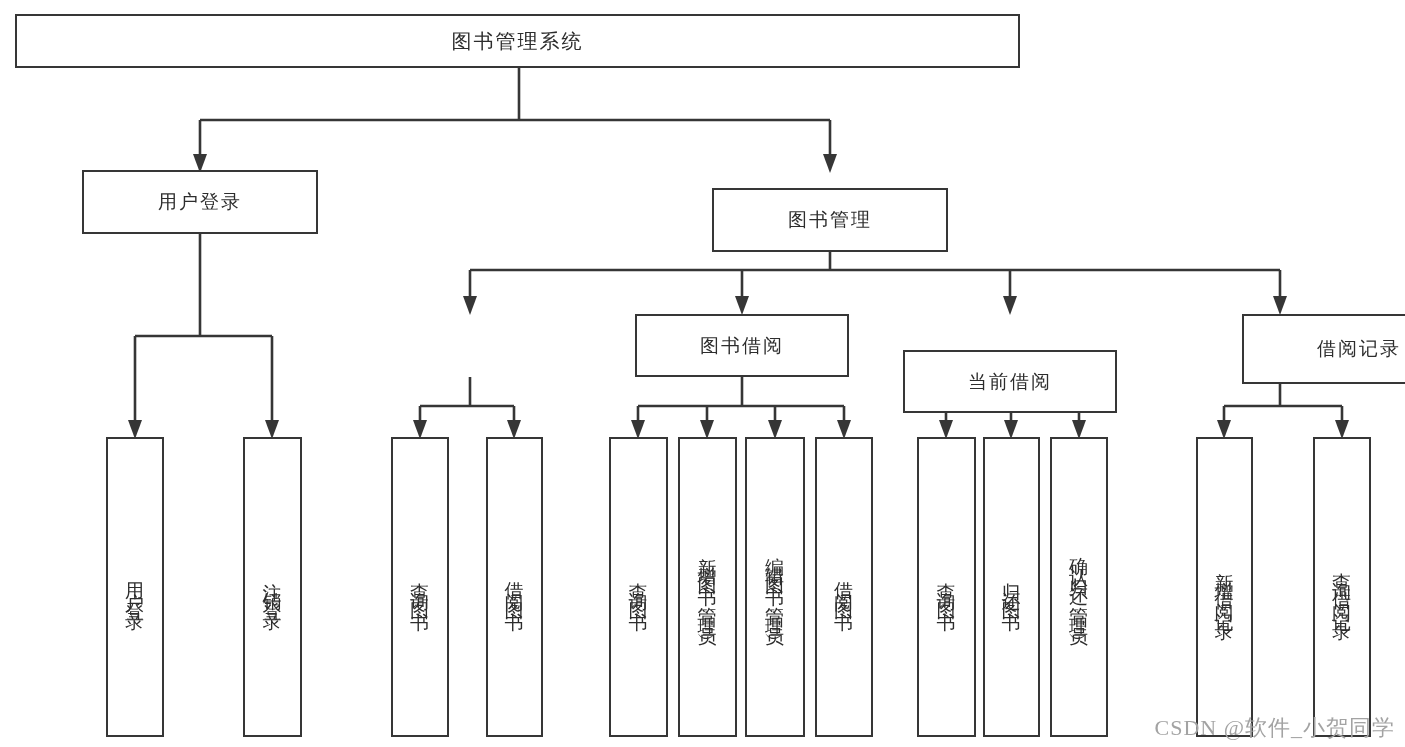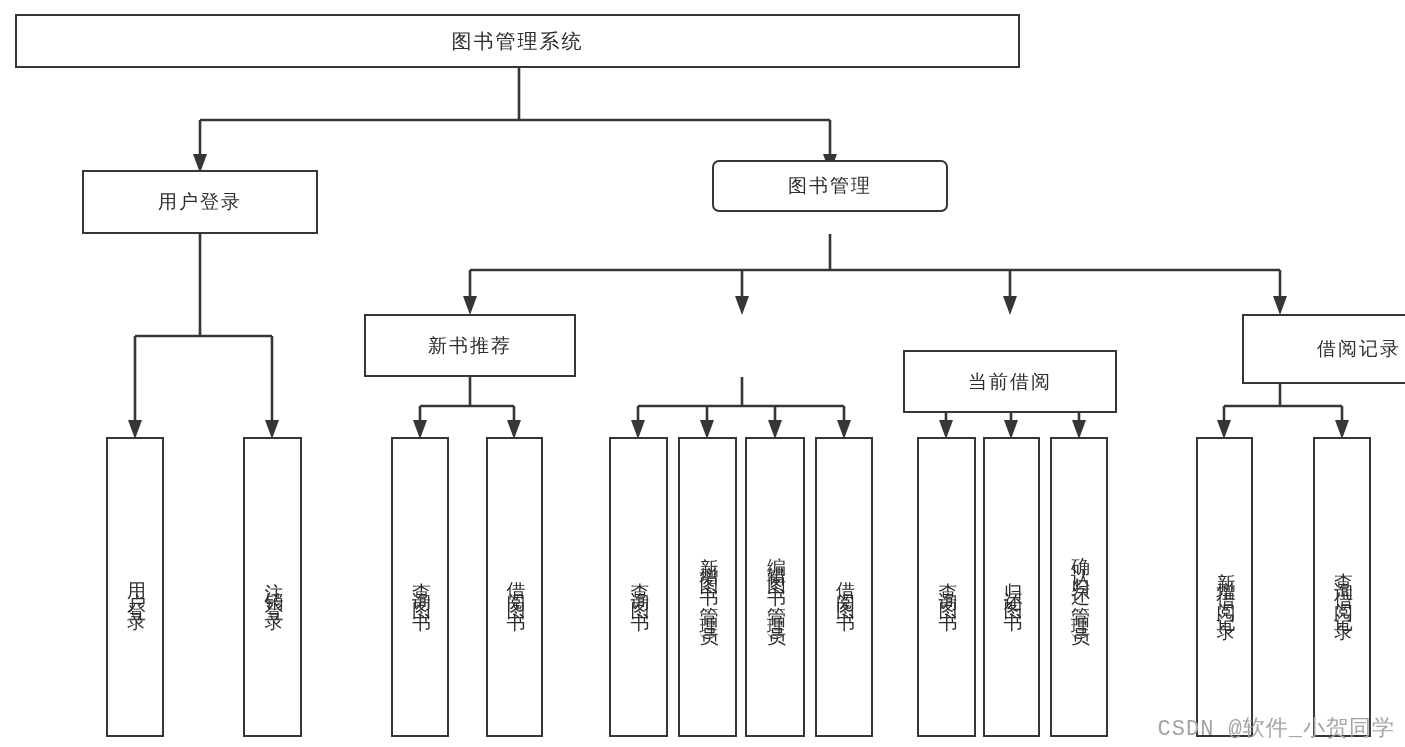--- a/index.html
+++ b/index.html
@@ -1,19 +1,19 @@
 <!DOCTYPE html>
 <html style="--line: #363636; --border: #363636; --text: #2d2d2d; --watermark: #a3a3a3; --background: #ffffff;"><head>
 <meta charset="utf-8">
 <style>
   html,body{margin:0;padding:0;background:#ffffff;}
   .stage{
     position:relative;width:1405px;height:747px;overflow:hidden;
     background:var(--background,#ffffff);
-    font-family:Liberation Mono, monospace;
+    font-family:Liberation Serif, serif;
   }
   .wires{position:absolute;left:0;top:0;z-index:1;}
   .wires path{fill:none;stroke:var(--line,#363636);stroke-width:2.6px;}
   .wires polygon{fill:var(--line,#363636);stroke:none;}
   .box{
     position:absolute;box-sizing:border-box;z-index:2;
     border:2.5px solid var(--border,#363636);
     background:#ffffff;color:var(--text,#2d2d2d);
     display:flex;align-items:center;justify-content:center;
     white-space:nowrap;
@@ -65,23 +65,23 @@
     <polygon points="939,420 953,420 946,439"></polygon>
     <polygon points="1004,420 1018,420 1011,439"></polygon>
     <polygon points="1072,420 1086,420 1079,439"></polygon>
     <polygon points="1217,420 1231,420 1224,439"></polygon>
     <polygon points="1335,420 1349,420 1342,439"></polygon>
   </svg>
 
   <div class="box h root" style="left:15px;top:14px;width:1005px;height:54px;">图书管理系统</div>
 
   <div class="box h" style="left:82px;top:170px;width:236px;height:64px;">用户登录</div>
-  <div class="box h" style="left:712px;top:160px;width:236px;height:52px;border-radius:7px;">图书管理</div>
+  <div class="box h" style="left:712px;top:188px;width:236px;height:64px;">图书管理</div>
 
-  <div class="box h" style="left:364px;top:314px;width:212px;height:63px;">新书推荐</div>
+  <div class="box h" style="left:635px;top:314px;width:214px;height:63px;">图书借阅</div>
   <div class="box h" style="left:903px;top:314px;width:214px;height:63px;margin-top:36px;">当前借阅</div>
   <div class="box h" style="left:1242px;top:314px;width:214px;height:70px;padding-left:20px;">借阅记录</div>
 
   <div class="box v" style="left:106px;top:437px;width:58px;height:300px;">用户登录</div>
   <div class="box v" style="left:243px;top:437px;width:59px;height:300px;">注销登录</div>
   <div class="box v" style="left:391px;top:437px;width:58px;height:300px;">查询图书</div>
   <div class="box v" style="left:486px;top:437px;width:57px;height:300px;">借阅图书</div>
   <div class="box v" style="left:609px;top:437px;width:59px;height:300px;">查询图书</div>
   <div class="box v" style="left:678px;top:437px;width:59px;height:300px;">新增图书（管理员）</div>
   <div class="box v" style="left:745px;top:437px;width:60px;height:300px;">编辑图书（管理员）</div>

